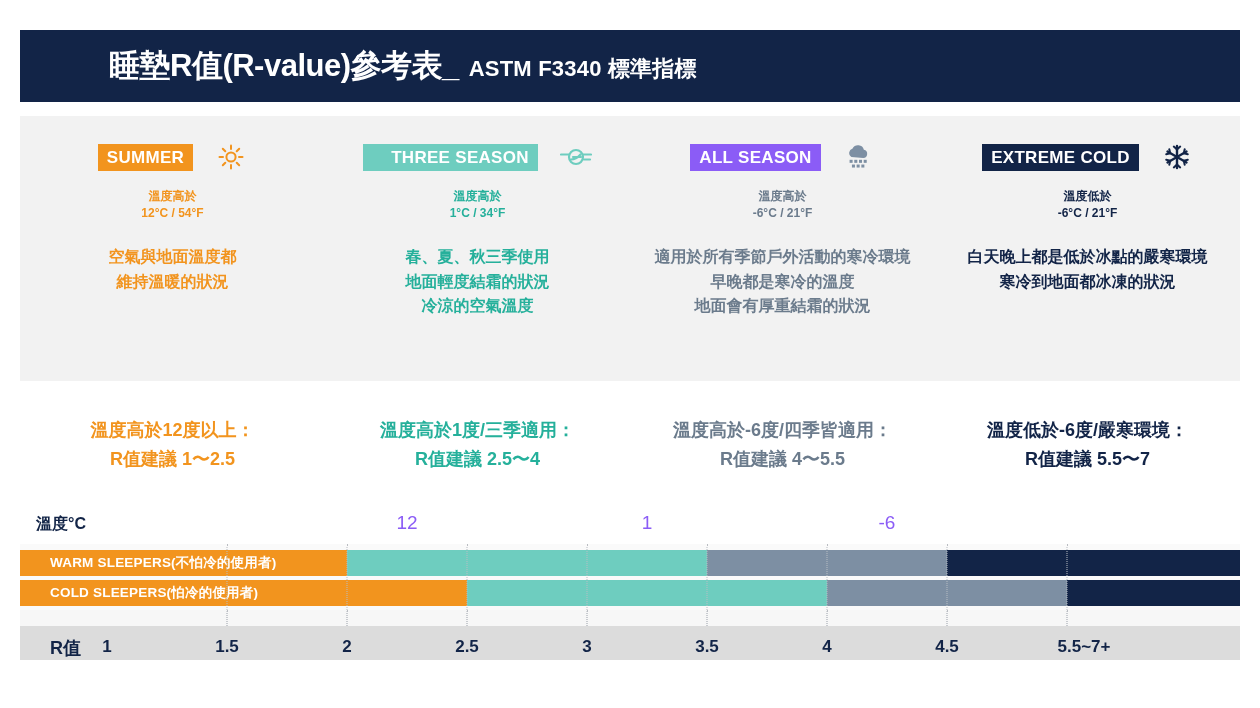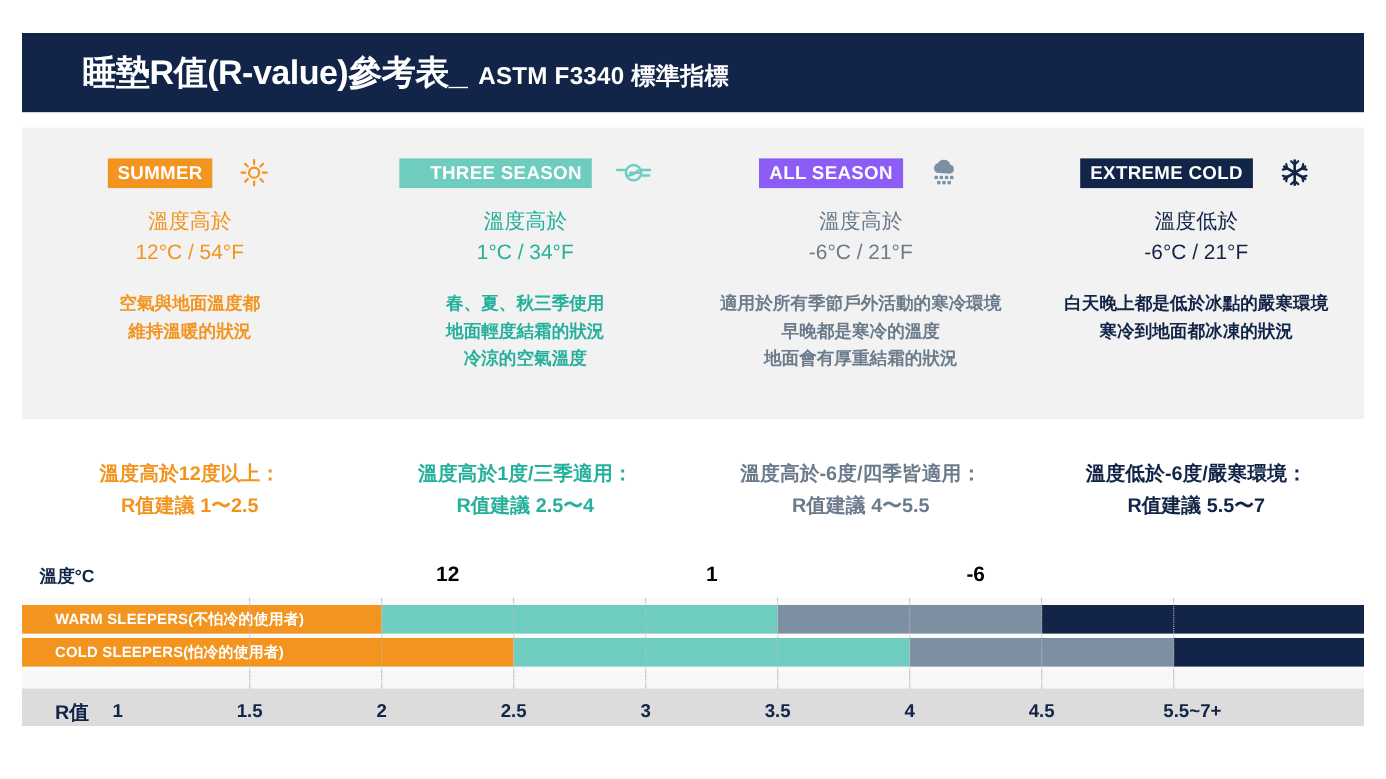--- a/index.html
+++ b/index.html
@@ -9,21 +9,21 @@
     font-family: "Liberation Sans", "DejaVu Sans", sans-serif;
     overflow: hidden;
   }
   .page { position: relative; width: 1260px; height: 708px; background:#fff; }
 
   
   .titlebar {
     position: absolute; left: 20px; top: 30px;
     width: 1220px; height: 72px;
     background: #122447;
-    display: flex; align-items: center;
+    display: flex; align-items: center; padding-left: 34px;
   }
   .title-wrap { padding-left: 55px; display: flex; align-items: baseline; white-space: nowrap; }
   .title-main {
     color: #ffffff; font-size: 31px; font-weight: bold;
     letter-spacing: -0.5px;
   }
   .title-sub {
     color: #ffffff; font-size: 22px; font-weight: bold;
     letter-spacing: 0.2px; margin-left: 10px;
   }
@@ -46,21 +46,21 @@
   }
   .badge-summer  { background: #f2941e; }
   .badge-three   { background: #6ecdbf; padding-left: 28px; }
   .badge-all     { background: #8b5cf6; }
   .badge-extreme { background: #122447; }
 
   .icon-box { width: 32px; height: 30px; display: flex; align-items: center; justify-content: center; }
 
   .temp {
     margin-top: 16px; text-align: center;
-    font-size: 19px; font-weight: normal; line-height: 1.45;
+    font-size: 12px; font-weight: bold; line-height: 1.45;
   }
   .desc {
     margin-top: 22px; text-align: center;
     font-size: 16px; font-weight: bold; line-height: 1.55;
   }
   .c-orange { color: #f2941e; }
   .c-teal   { color: #25b09b; }
   .c-gray   { color: #6b7b8c; }
   .c-navy   { color: #122447; }
 
@@ -74,21 +74,21 @@
   
   .chart { position: absolute; left: 20px; top: 512px; width: 1220px; }
 
   .temp-axis { position: relative; height: 32px; }
   .temp-axis .axis-label {
     position: absolute; left: 16px; top: 2px;
     font-size: 16px; font-weight: bold; color: #122447;
   }
   .temp-axis .tick {
     position: absolute; top: 0px; transform: translateX(-50%);
-    font-size: 19px; font-weight: bold; color: #000000;
+    font-size: 19px; font-weight: normal; color: #8b5cf6;
   }
 
   .bars-area { position: relative; background: #fafafa; padding: 6px 0 0 0; }
   .bar-row { position: relative; height: 26px; margin-bottom: 4px; display: flex; }
   .seg { height: 100%; }
   .bar-label {
     position: absolute; left: 30px; top: 0; height: 26px;
     display: flex; align-items: center;
     color: #ffffff; font-size: 13.5px; font-weight: bold;
     letter-spacing: 0.2px; white-space: nowrap;

